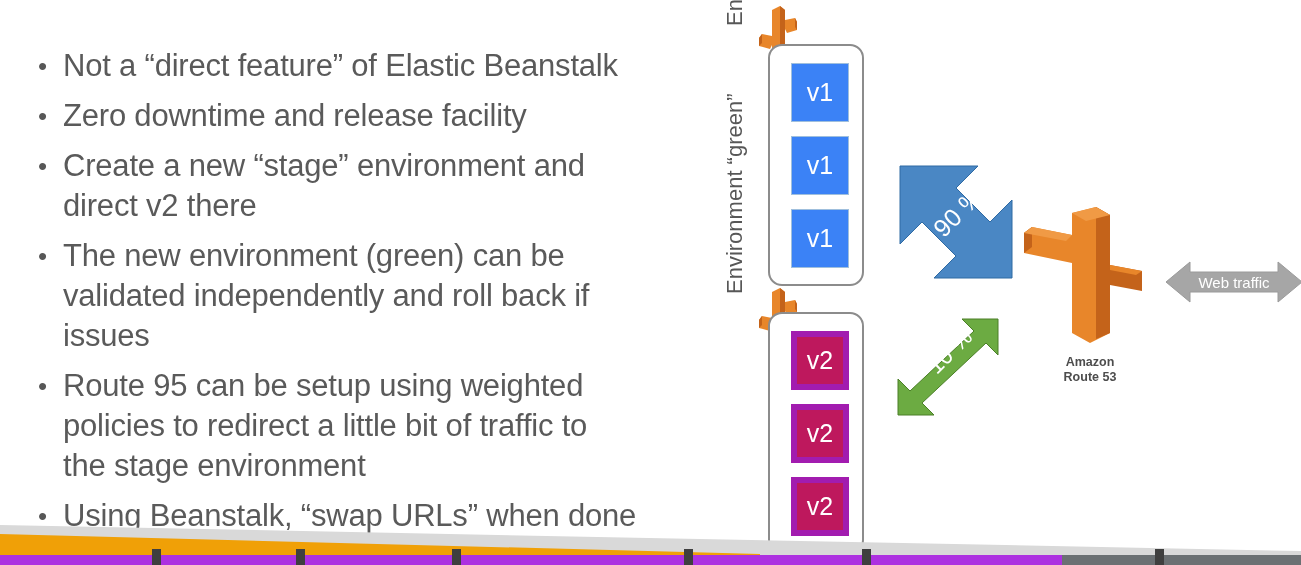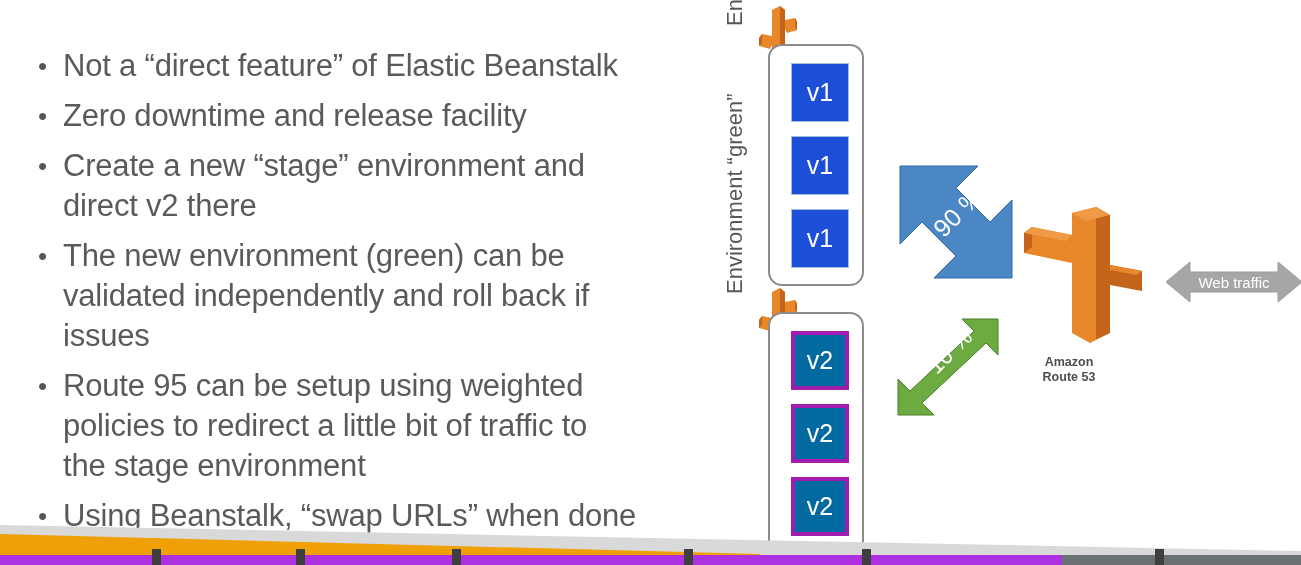--- a/index.html
+++ b/index.html
@@ -85,26 +85,26 @@
     position: absolute;
     box-sizing: border-box;
     display: flex;
     align-items: center;
     justify-content: center;
     font-family: "Liberation Sans", sans-serif;
     font-size: 25px;
     color: #ffffff;
   }
   .vbox.blue {
-    background: #1d4ed8;
+    background: #3b82f6;
     border: 1px solid #9fbfdd;
   }
   .vbox.green {
-    background: #0369a1;
-    border: 4px solid #a21caf;
+    background: #be185d;
+    border: 6px solid #a21caf;
   }
 
   
   .beanstalk {
     position: absolute;
     width: 44px;
     height: 62px;
   }
 
   
@@ -256,21 +256,21 @@
       <polygon points="76,2 90,10 90,128 76,134" fill="#c4631a"></polygon>
       <polygon points="52,8 76,2 90,10 66,16" fill="#f09a45"></polygon>
 
       <polygon points="52,30 12,22 4,28 4,48 52,58" fill="#e8862a"></polygon>
       <polygon points="12,22 4,28 4,48 12,42" fill="#c4631a"></polygon>
       <polygon points="52,30 12,22 4,28 46,36" fill="#f09a45"></polygon>
 
       <polygon points="90,60 122,66 122,86 90,80" fill="#c4631a"></polygon>
       <polygon points="90,60 122,66 116,70 90,65" fill="#e8862a"></polygon>
     </svg>
-    <div id="route53-caption" style="left:291px; top:355px; width:124px;">Amazon
+    <div id="route53-caption" style="left:312px; top:355px; width:124px;">Amazon
 Route 53</div>
 
     <svg style="position:absolute; left:448px; top:258px; width:140px; height:48px;" viewBox="0 0 140 48">
       <polygon fill="#a6a6a6" stroke="#9a9a9a" stroke-width="1" points="2,24 26,4 26,14 114,14 114,4 138,24 114,44 114,34 26,34 26,44"></polygon>
     </svg>
     <div id="web-traffic-label" style="left:448px; top:274px; width:140px; text-align:center;">Web traffic</div>
 
   </div>
 
   <div id="footer">

